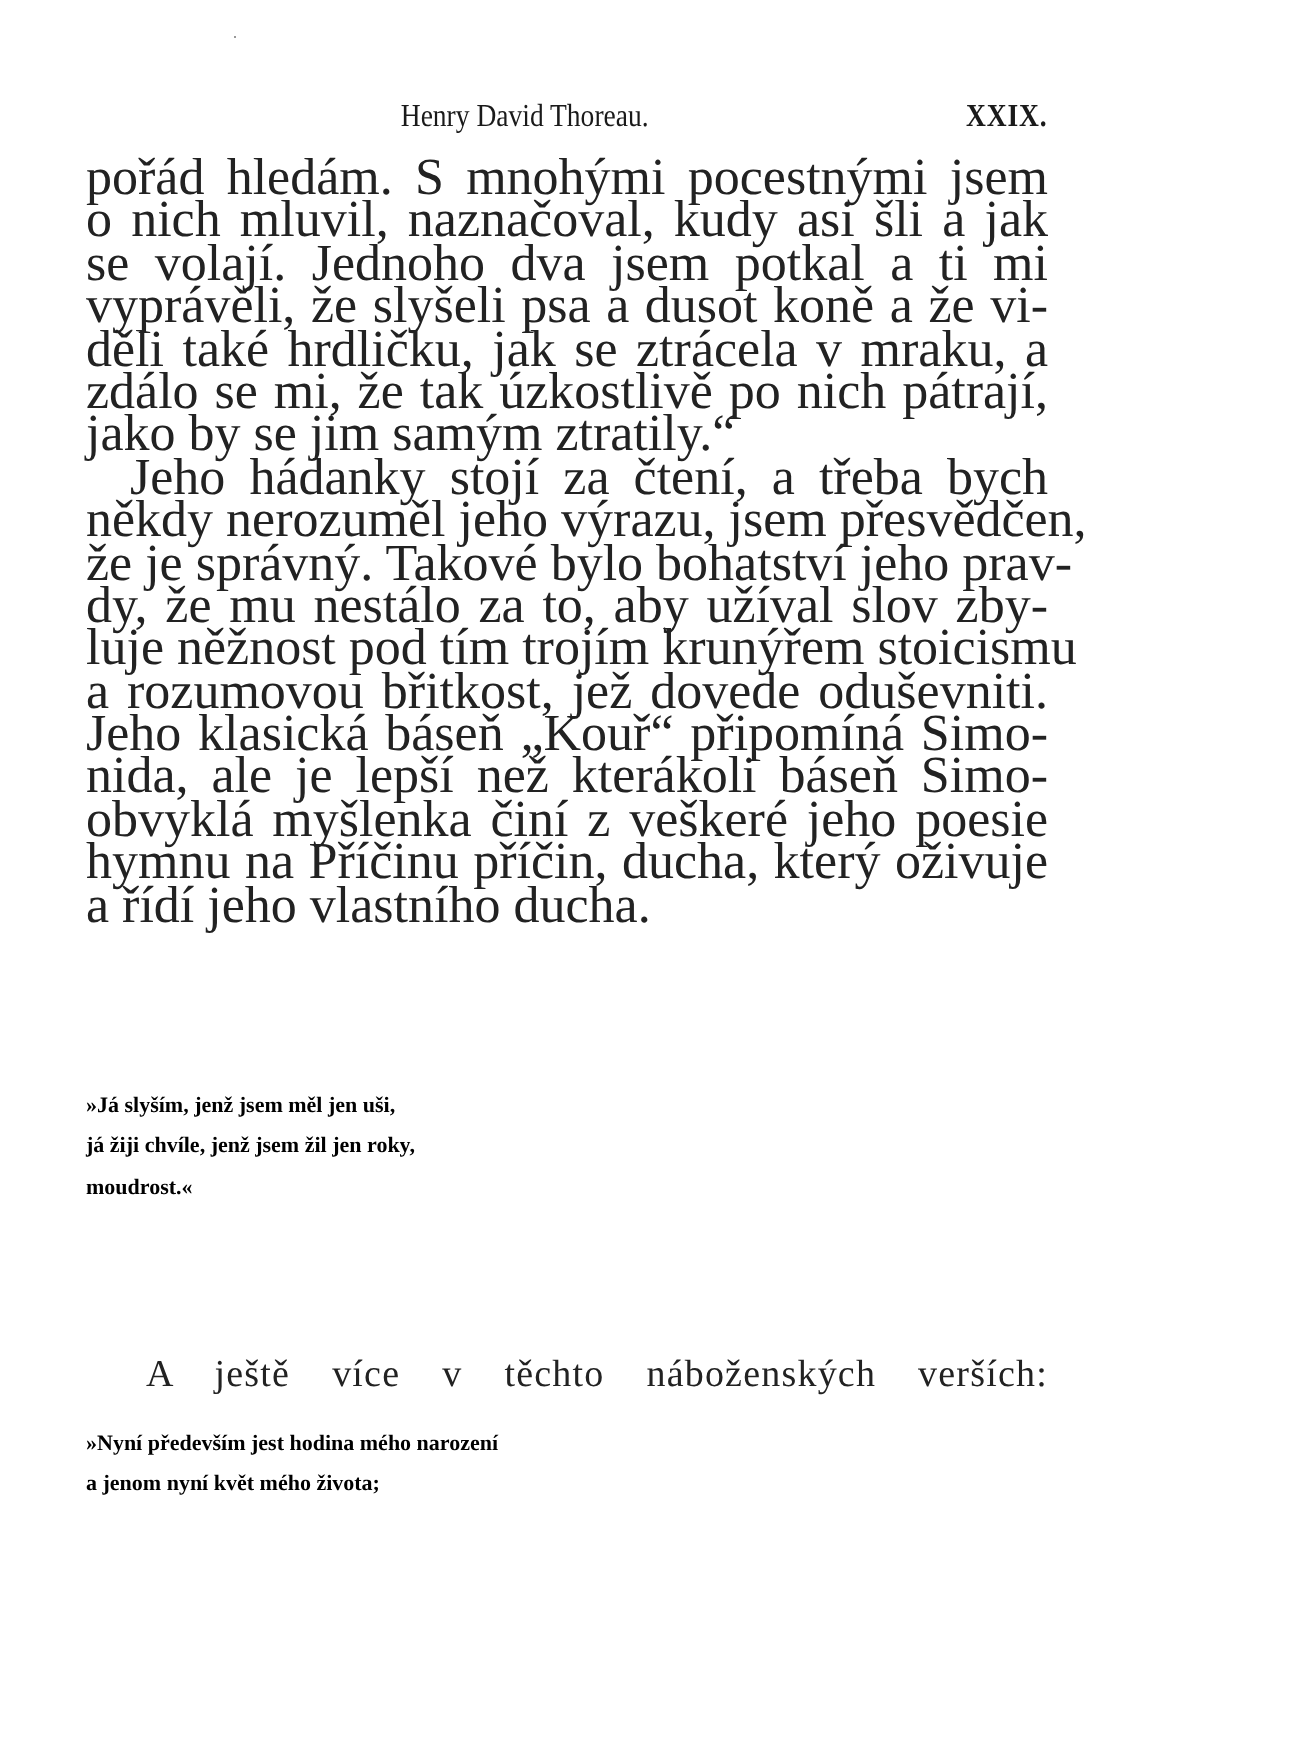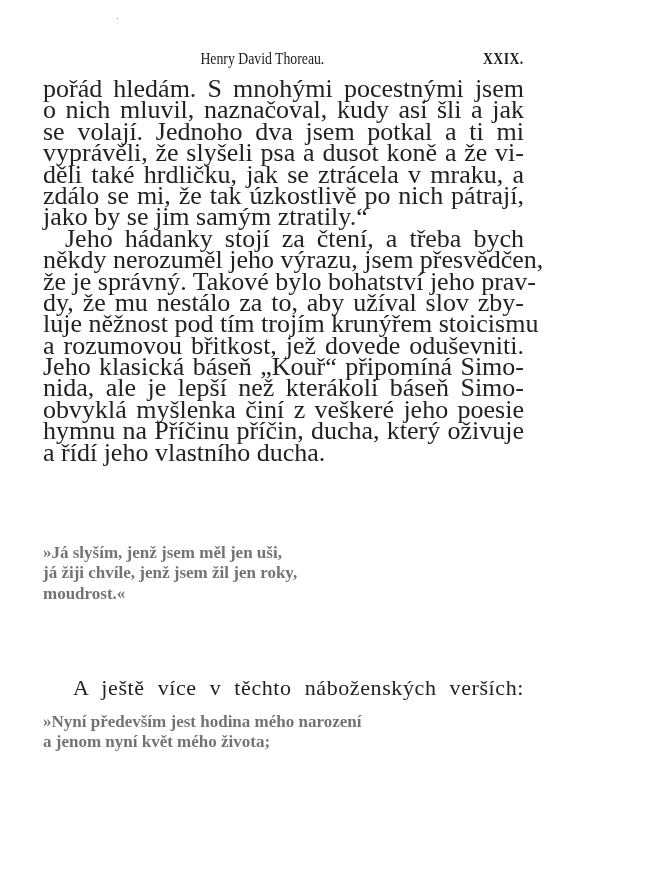--- a/index.html
+++ b/index.html
@@ -17,30 +17,30 @@
   .body-text {
     position: absolute; top: 78px; left: 43px; width: 481px;
     font-family: "Liberation Serif", serif; font-size: 26px; line-height: 21.4px;
     color: #222;
   }
   .line { display: block; white-space: nowrap; text-align: justify; text-align-last: justify; height: 21.4px; }
   .line.last { text-align-last: left; }
   .line.indent { padding-left: 22px; }
   .poem {
     position: absolute; left: 43px; width: 481px;
-    font-family: "Liberation Serif", serif; font-weight: bold; font-size: 17px; line-height: 20.3px;
-    color: #737373;
+    font-family: "Liberation Serif", serif; font-weight: bold; font-size: 11px; line-height: 20.3px;
+    color: #000000;
   }
   .poem .pline { display: block; white-space: nowrap; }
   .poem .pline.right { }
   .poem1 { top: 543px; }
   .poem2 { top: 712px; }
   .intro {
     position: absolute; top: 676px; left: 43px; width: 481px;
-    font-family: "Liberation Serif", serif; font-size: 22px; line-height: 24px; color: #222;
+    font-family: "Liberation Serif", serif; font-size: 19px; line-height: 24px; color: #222;
     white-space: nowrap; text-align: justify; text-align-last: justify; padding-left: 30px; box-sizing: border-box;
     letter-spacing: 0.6px;
   }
   .speck { position: absolute; left: 117px; top: 18px; width: 1px; height: 1px; background: #999; }
 </style>
 </head>
 <body>
 
 <div class="speck"></div>
 

